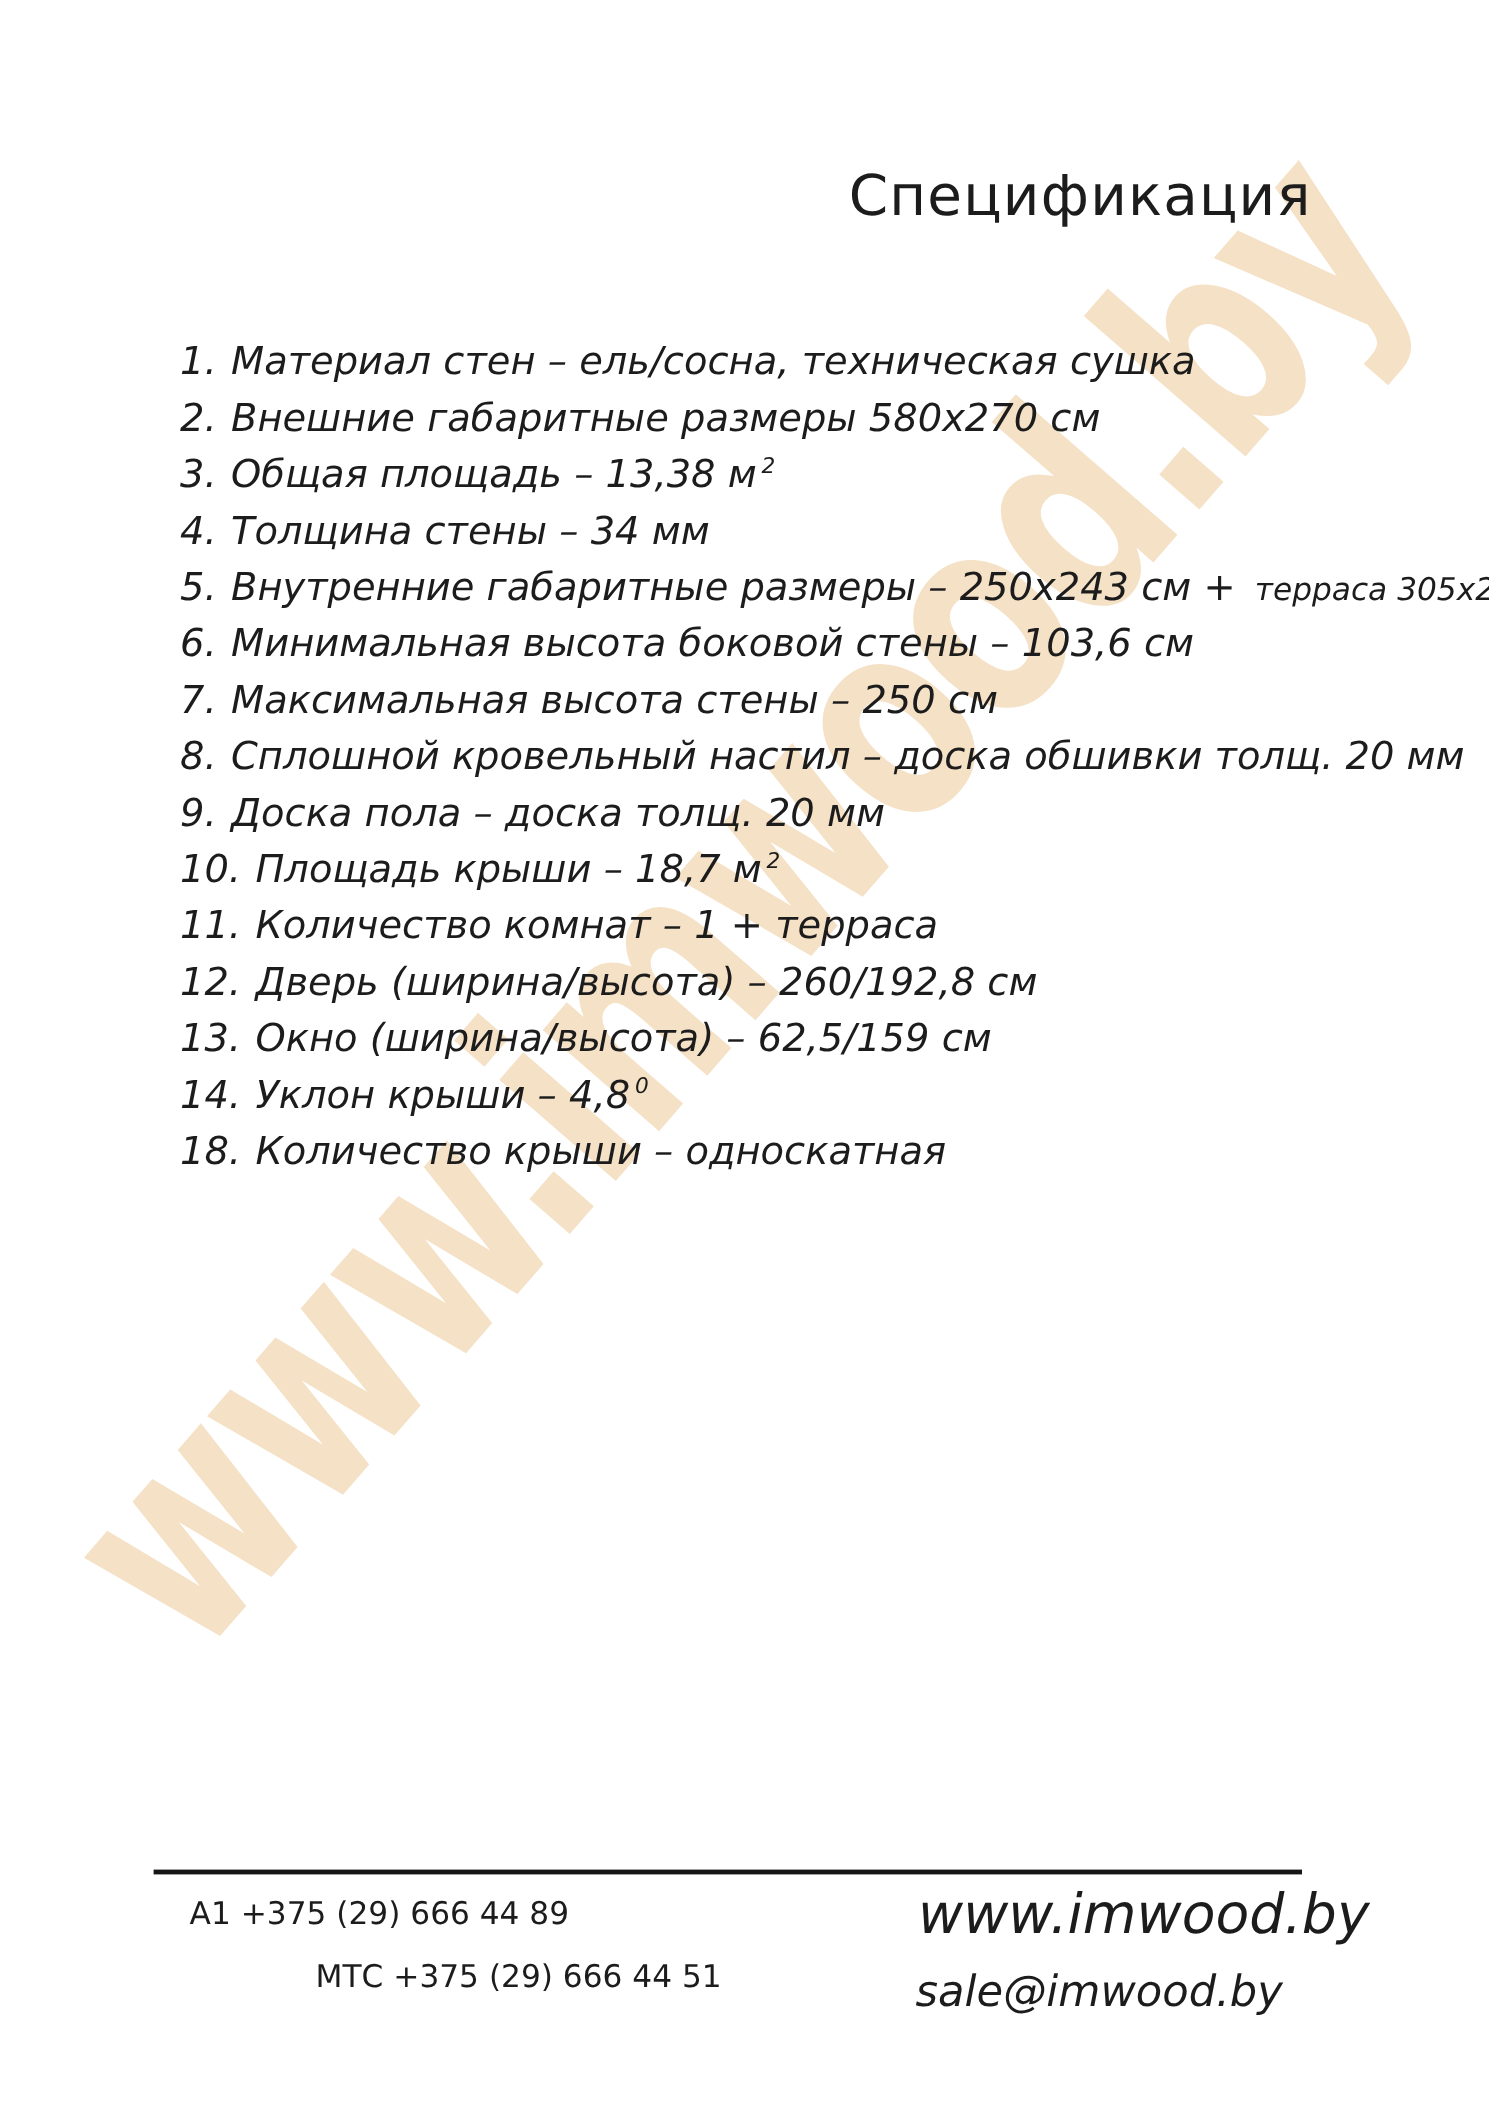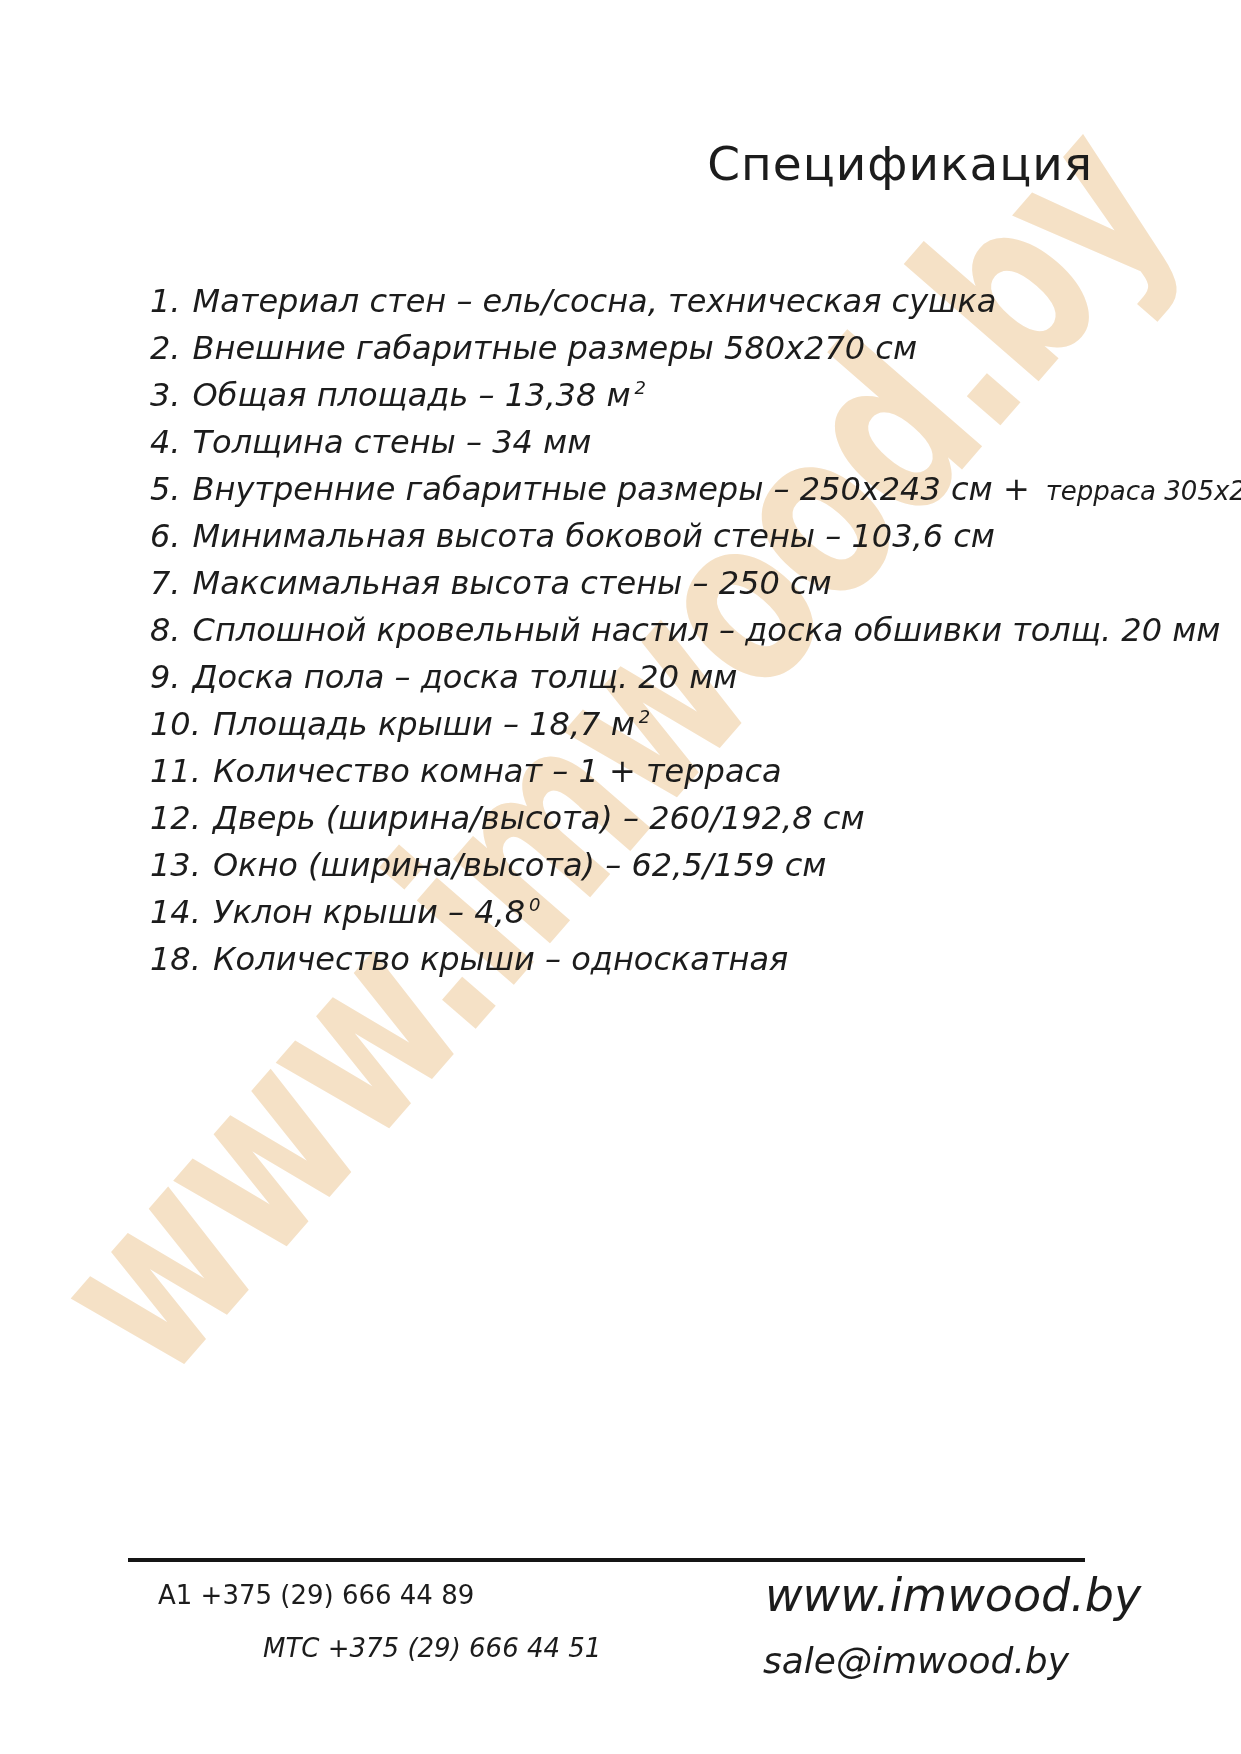--- a/index.html
+++ b/index.html
@@ -85,21 +85,20 @@
     left: 158px;
     top: 1580px;
     font-size: 26px;
     white-space: nowrap;
   }
   .footer-phone-mts {
     position: absolute;
     left: 263px;
     top: 1633px;
     font-size: 26px;
-    font-style: italic;
     white-space: nowrap;
   }
   .footer-website {
     position: absolute;
     left: 765px;
     top: 1568px;
     font-size: 46px;
     font-style: italic;
     white-space: nowrap;
   }

